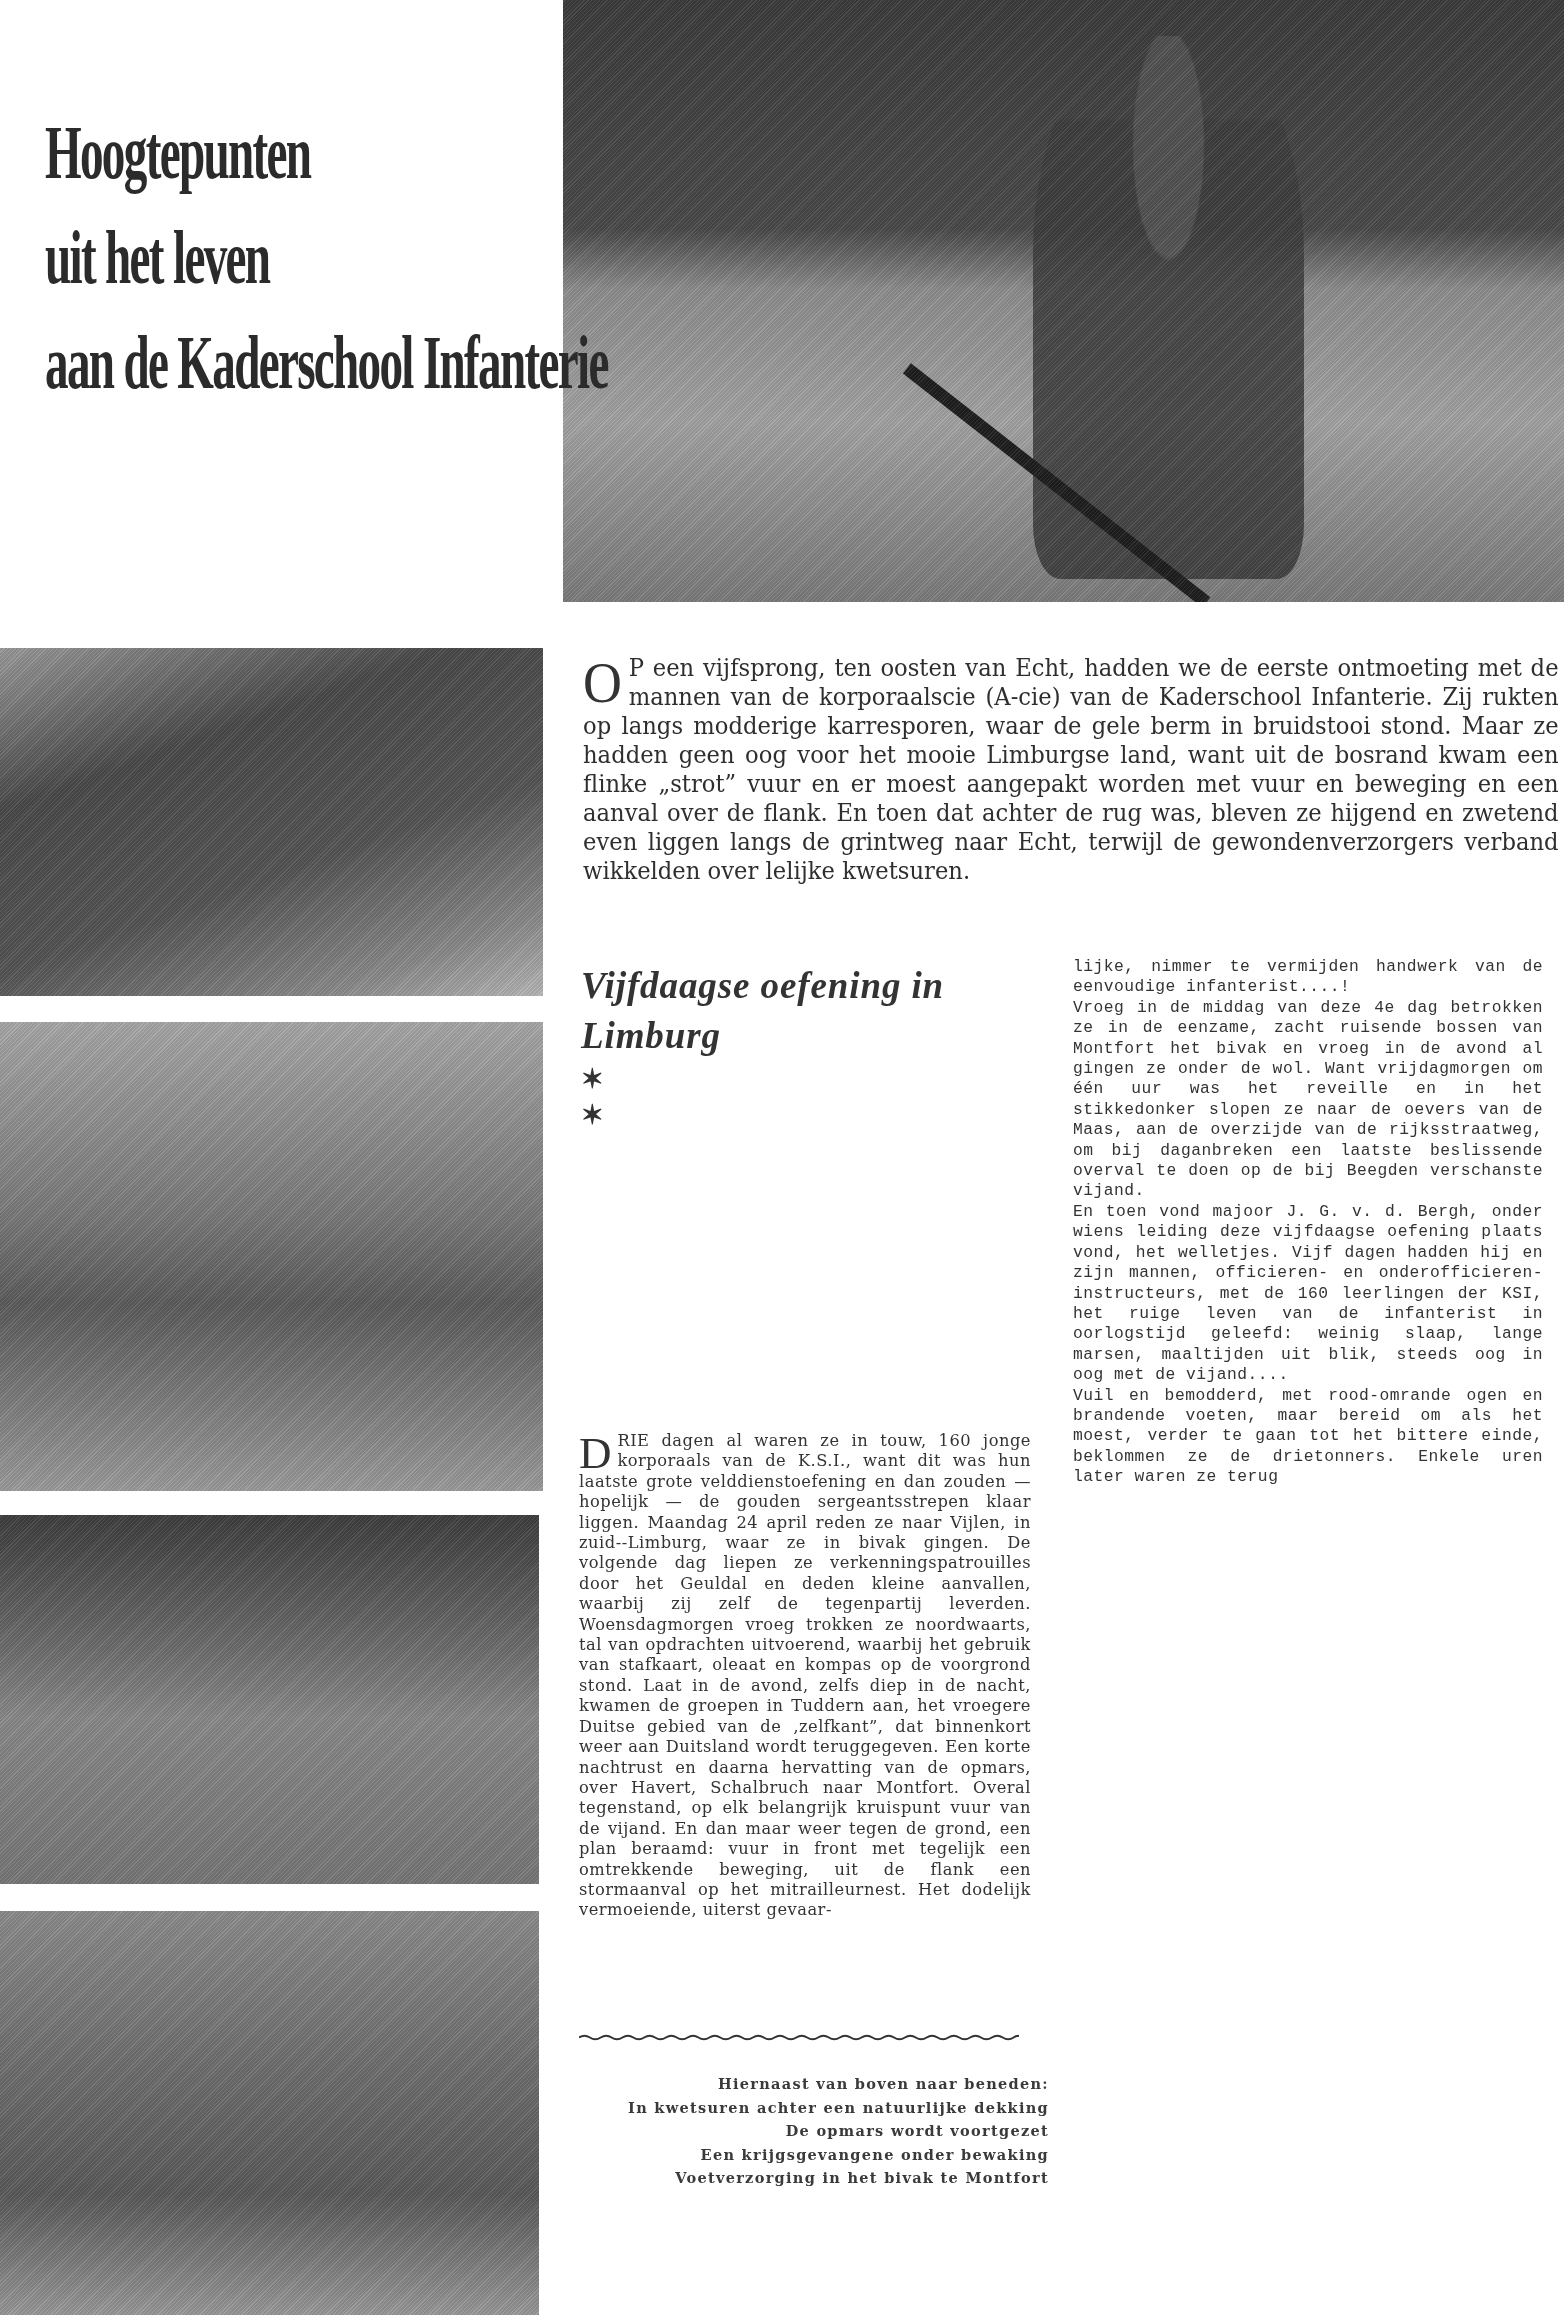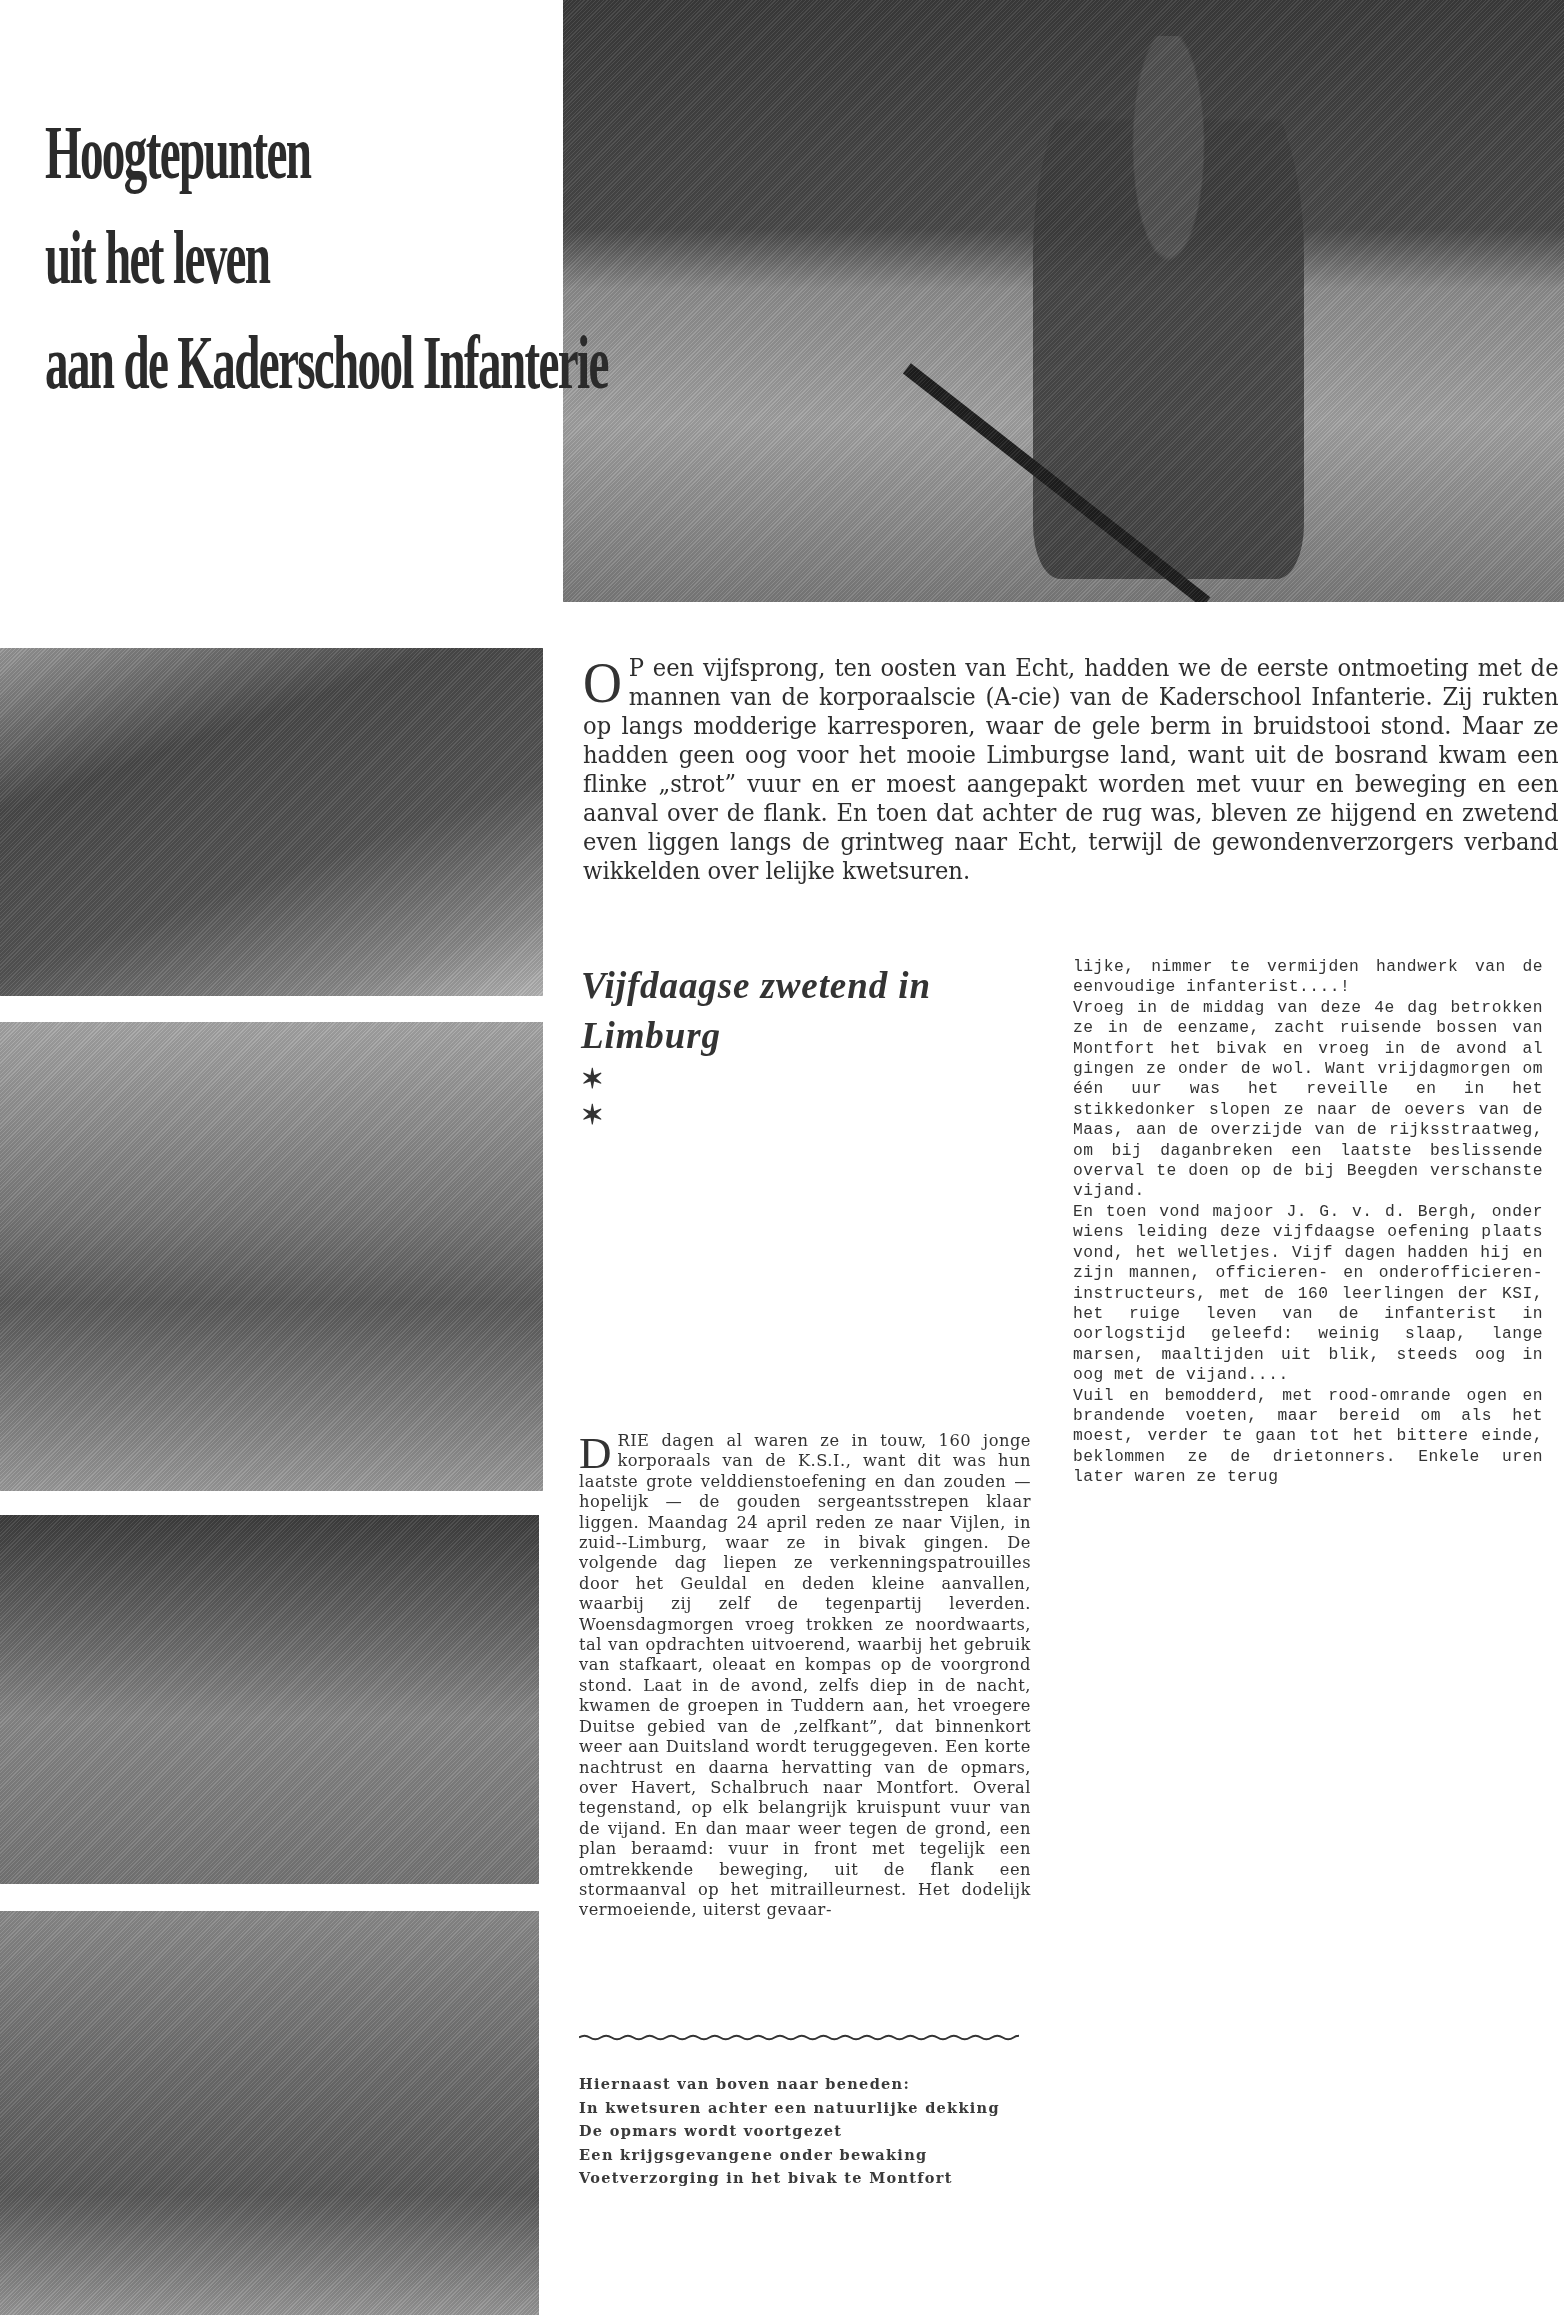--- a/index.html
+++ b/index.html
@@ -47,21 +47,21 @@
 
   .col-left { position: absolute; left: 579px; top: 1431px; width: 452px;
     font-family: "DejaVu Serif", serif; font-size: 16.3px; line-height: 20.4px; text-align: justify; color: #333; letter-spacing: 0.5px; }
   .col-right { position: absolute; left: 1073px; top: 957px; width: 470px;
     font-family: Liberation Mono, monospace; font-size: 16.3px; line-height: 20.4px; text-align: justify; color: #333; letter-spacing: 0.5px; }
   .col-right p, .col-left p { margin: 0; }
   .dropcap-d { float: left; font-family: "Liberation Serif", serif; font-size: 45px; line-height: 36px; margin: 3.6px 5.4px 0 0; }
 
   .wavy { position: absolute; left: 579px; top: 2033px; width: 440px; height: 9px; }
   .caption { position: absolute; left: 579px; top: 2072px; width: 470px;
-    font-family: "DejaVu Serif", serif; font-weight: bold; font-size: 14.5px; line-height: 23.5px; color: #3a3a3a; letter-spacing: 1.3px; }
+    font-family: "DejaVu Serif", serif; font-weight: bold; font-size: 14.5px; line-height: 23.5px; color: #3a3a3a; letter-spacing: 1.3px; text-align: right; }
   .caption div { white-space: nowrap; }
 </style>
 </head>
 <body>
 
 <div class="photo photo-top">
   <div class="figure"></div>
   <div class="rifle"></div>
 </div>
 <div class="photo p1"></div>
@@ -73,21 +73,21 @@
   <div>Hoogtepunten</div>
   <div>uit het leven</div>
   <div>aan de Kaderschool Infanterie</div>
 </div>
 
 <div class="intro">
   <span class="dropcap">O</span><span>P een vijfsprong, ten oosten van Echt, hadden we de eerste ontmoeting met de mannen van de korporaalscie (A-cie) van de Kaderschool Infanterie. Zij rukten op langs modderige karresporen, waar de gele berm in bruidstooi stond. Maar ze hadden geen oog voor het mooie Limburgse land, want uit de bosrand kwam een flinke „strot” vuur en er moest aangepakt worden met vuur en beweging en een aanval over de flank. En toen dat achter de rug was, bleven ze hijgend en zwetend even liggen langs de grintweg naar Echt, terwijl de gewondenverzorgers verband wikkelden over lelijke kwetsuren.</span>
 </div>
 
 <div class="subheads">
-  <div>Vijfdaagse zwetend in Limburg</div>
+  <div>Vijfdaagse oefening in Limburg</div>
   <div class="star">✶</div>
   <div class="star">✶</div>
 </div>
 
 <div class="col-left">
   <p><span class="dropcap-d">D</span><span>RIE dagen al waren ze in touw, 160 jonge korporaals van de K.S.I., want dit was hun laatste grote velddienstoefening en dan zouden — hopelijk — de gouden sergeantsstrepen klaar liggen. Maandag 24 april reden ze naar Vijlen, in zuid--Limburg, waar ze in bivak gingen. De volgende dag liepen ze verkenningspatrouilles door het Geuldal en deden kleine aanvallen, waarbij zij zelf de tegenpartij leverden. Woensdagmorgen vroeg trokken ze noordwaarts, tal van opdrachten uitvoerend, waarbij het gebruik van stafkaart, oleaat en kompas op de voorgrond stond. Laat in de avond, zelfs diep in de nacht, kwamen de groepen in Tuddern aan, het vroegere Duitse gebied van de ‚zelfkant”, dat binnenkort weer aan Duitsland wordt teruggegeven. Een korte nachtrust en daarna hervatting van de opmars, over Havert, Schalbruch naar Montfort. Overal tegenstand, op elk belangrijk kruispunt vuur van de vijand. En dan maar weer tegen de grond, een plan beraamd: vuur in front met tegelijk een omtrekkende beweging, uit de flank een stormaanval op het mitrailleurnest. Het dodelijk vermoeiende, uiterst gevaar-</span></p>
 </div>
 
 <div class="col-right">
   <p>lijke, nimmer te vermijden handwerk van de eenvoudige infanterist....!</p>

